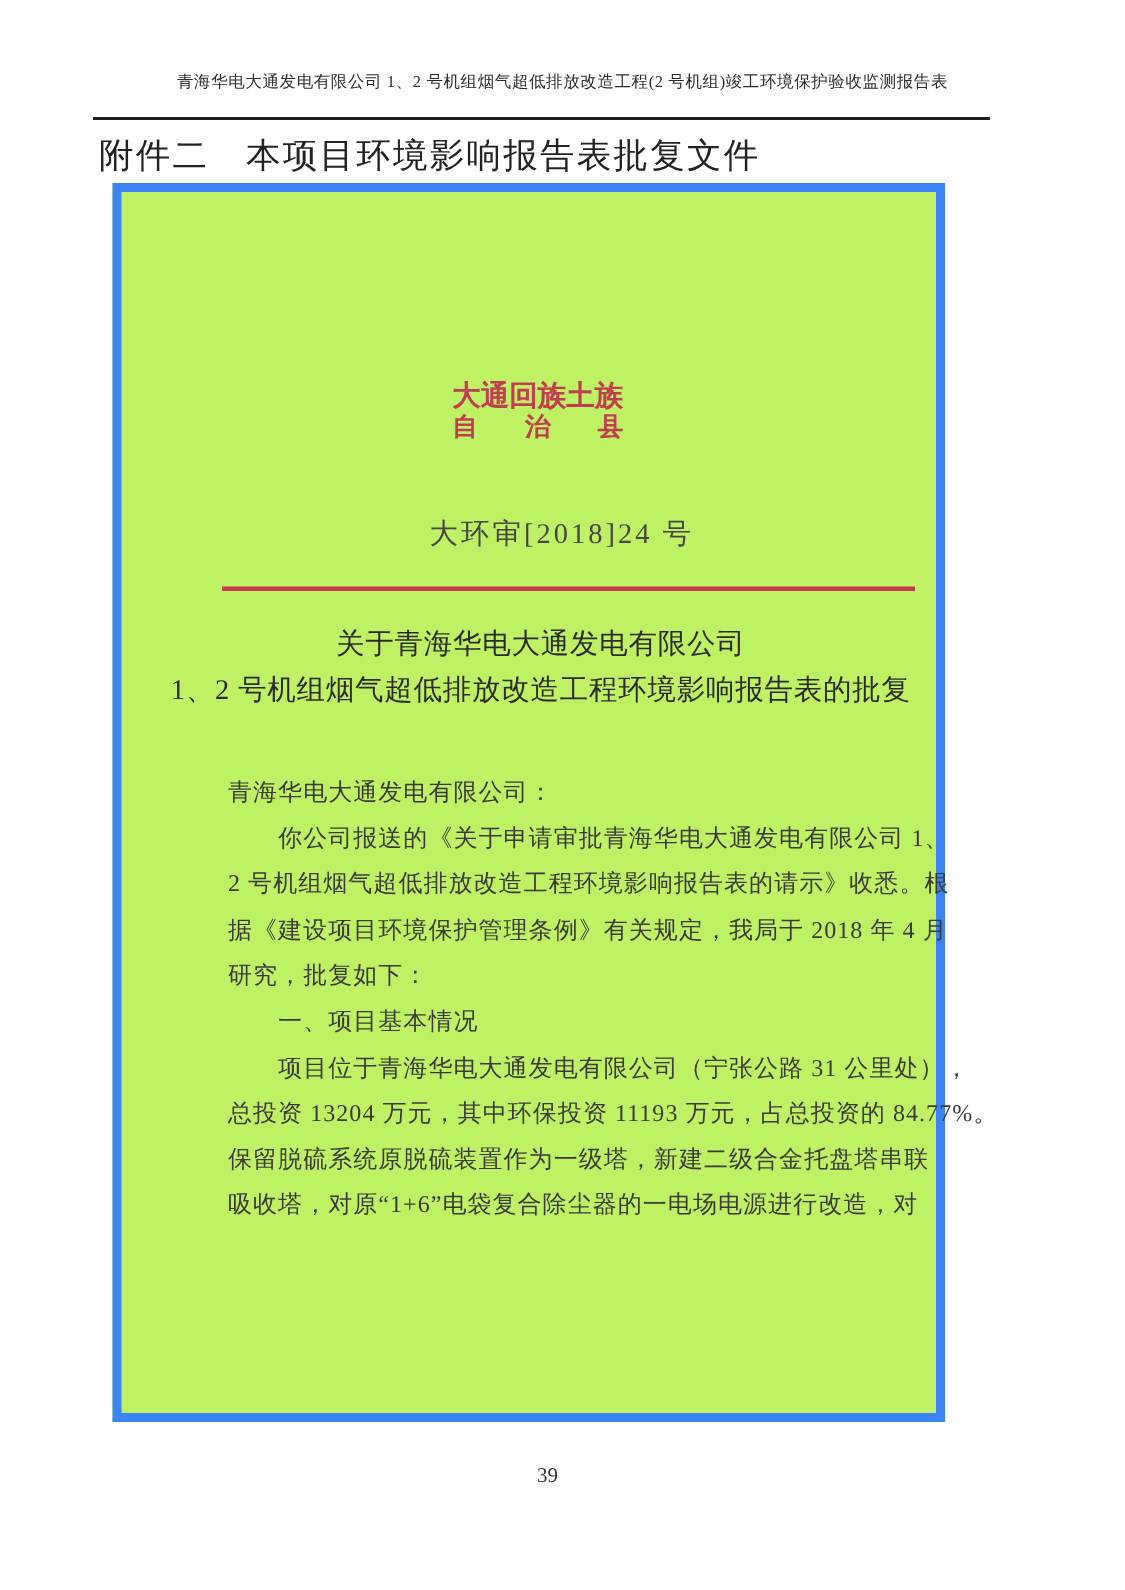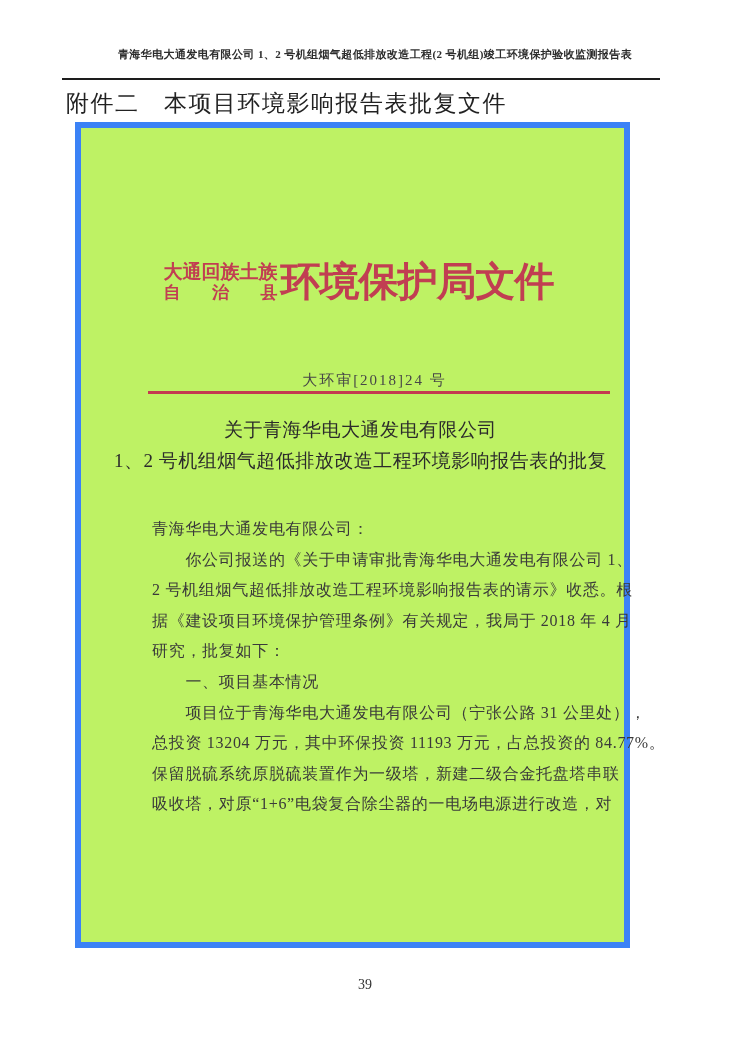--- a/index.html
+++ b/index.html
@@ -17,21 +17,21 @@
   }
 
   
   .report-header {
     position: absolute;
     top: 47px;
     left: 0;
     width: 750px;
     text-align: center;
     font-size: 11px;
-    font-weight: 700;
+    font-weight: 400;
     color: #2c2c2c;
     letter-spacing: 0.4px;
     white-space: nowrap;
   }
   .header-rule {
     position: absolute;
     top: 78px;
     left: 62px;
     width: 598px;
     height: 2px;
@@ -94,25 +94,24 @@
     white-space: nowrap;
   }
 
   .doc-number {
     position: absolute;
     top: 215px;
     left: 0;
     width: 100%;
     text-align: center;
     transform: translateX(22px);
-    font-size: 15px;
+    font-size: 19px;
     color: #474747;
     letter-spacing: 2px;
     white-space: nowrap;
-    margin-top: 28px;
   }
 
   .red-rule {
     position: absolute;
     top: 263px;
     left: 67px;
     width: 462px;
     height: 3px;
     background: var(--rule-red, #c43a50);
   }
@@ -168,21 +167,20 @@
 
   <div class="attachment-heading">附件二　本项目环境影响报告表批复文件</div>
 
   <div class="scan">
 
     <div class="letterhead">
       <div class="lh-small">
         <div class="lh-line1">大通回族土族</div>
         <div class="lh-line2">自治县</div>
       </div>
-      <div class="lh-big">环境保护局文件</div>
     </div>
 
     <div class="doc-number">大环审[2018]24 号</div>
 
     <div class="red-rule"></div>
 
     <div class="doc-title">
       <div class="t1">关于青海华电大通发电有限公司</div>
       <div class="t2">1、2 号机组烟气超低排放改造工程环境影响报告表的批复</div>
     </div>

